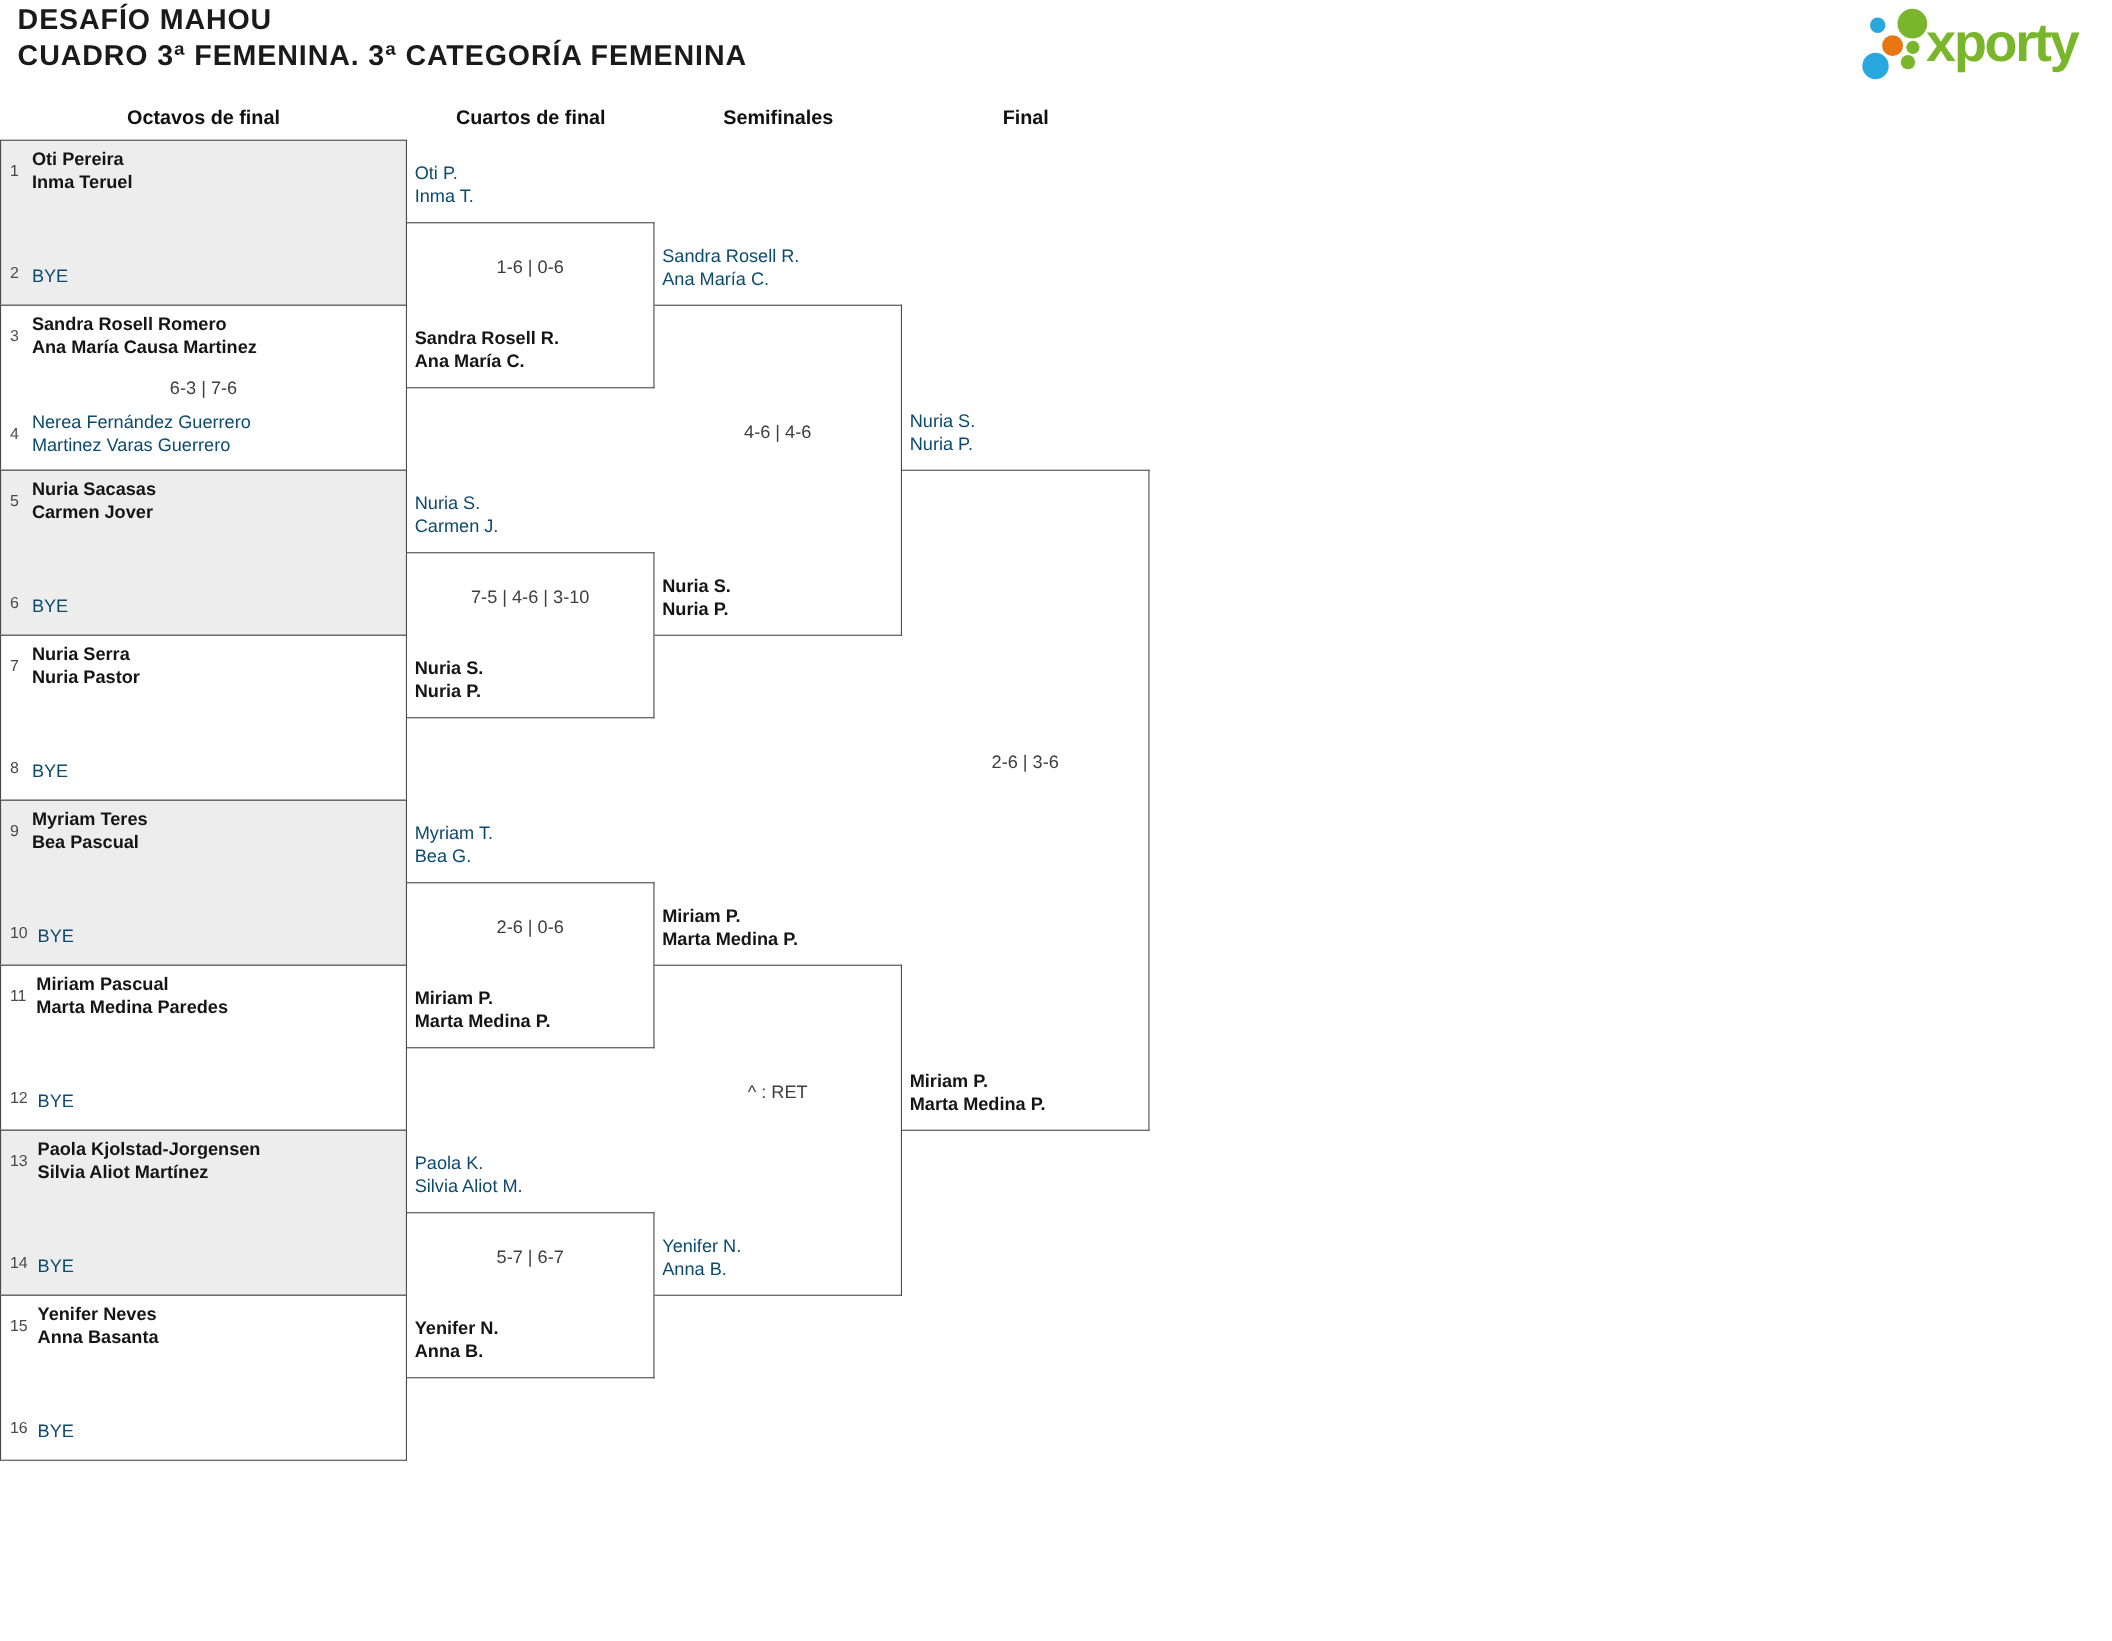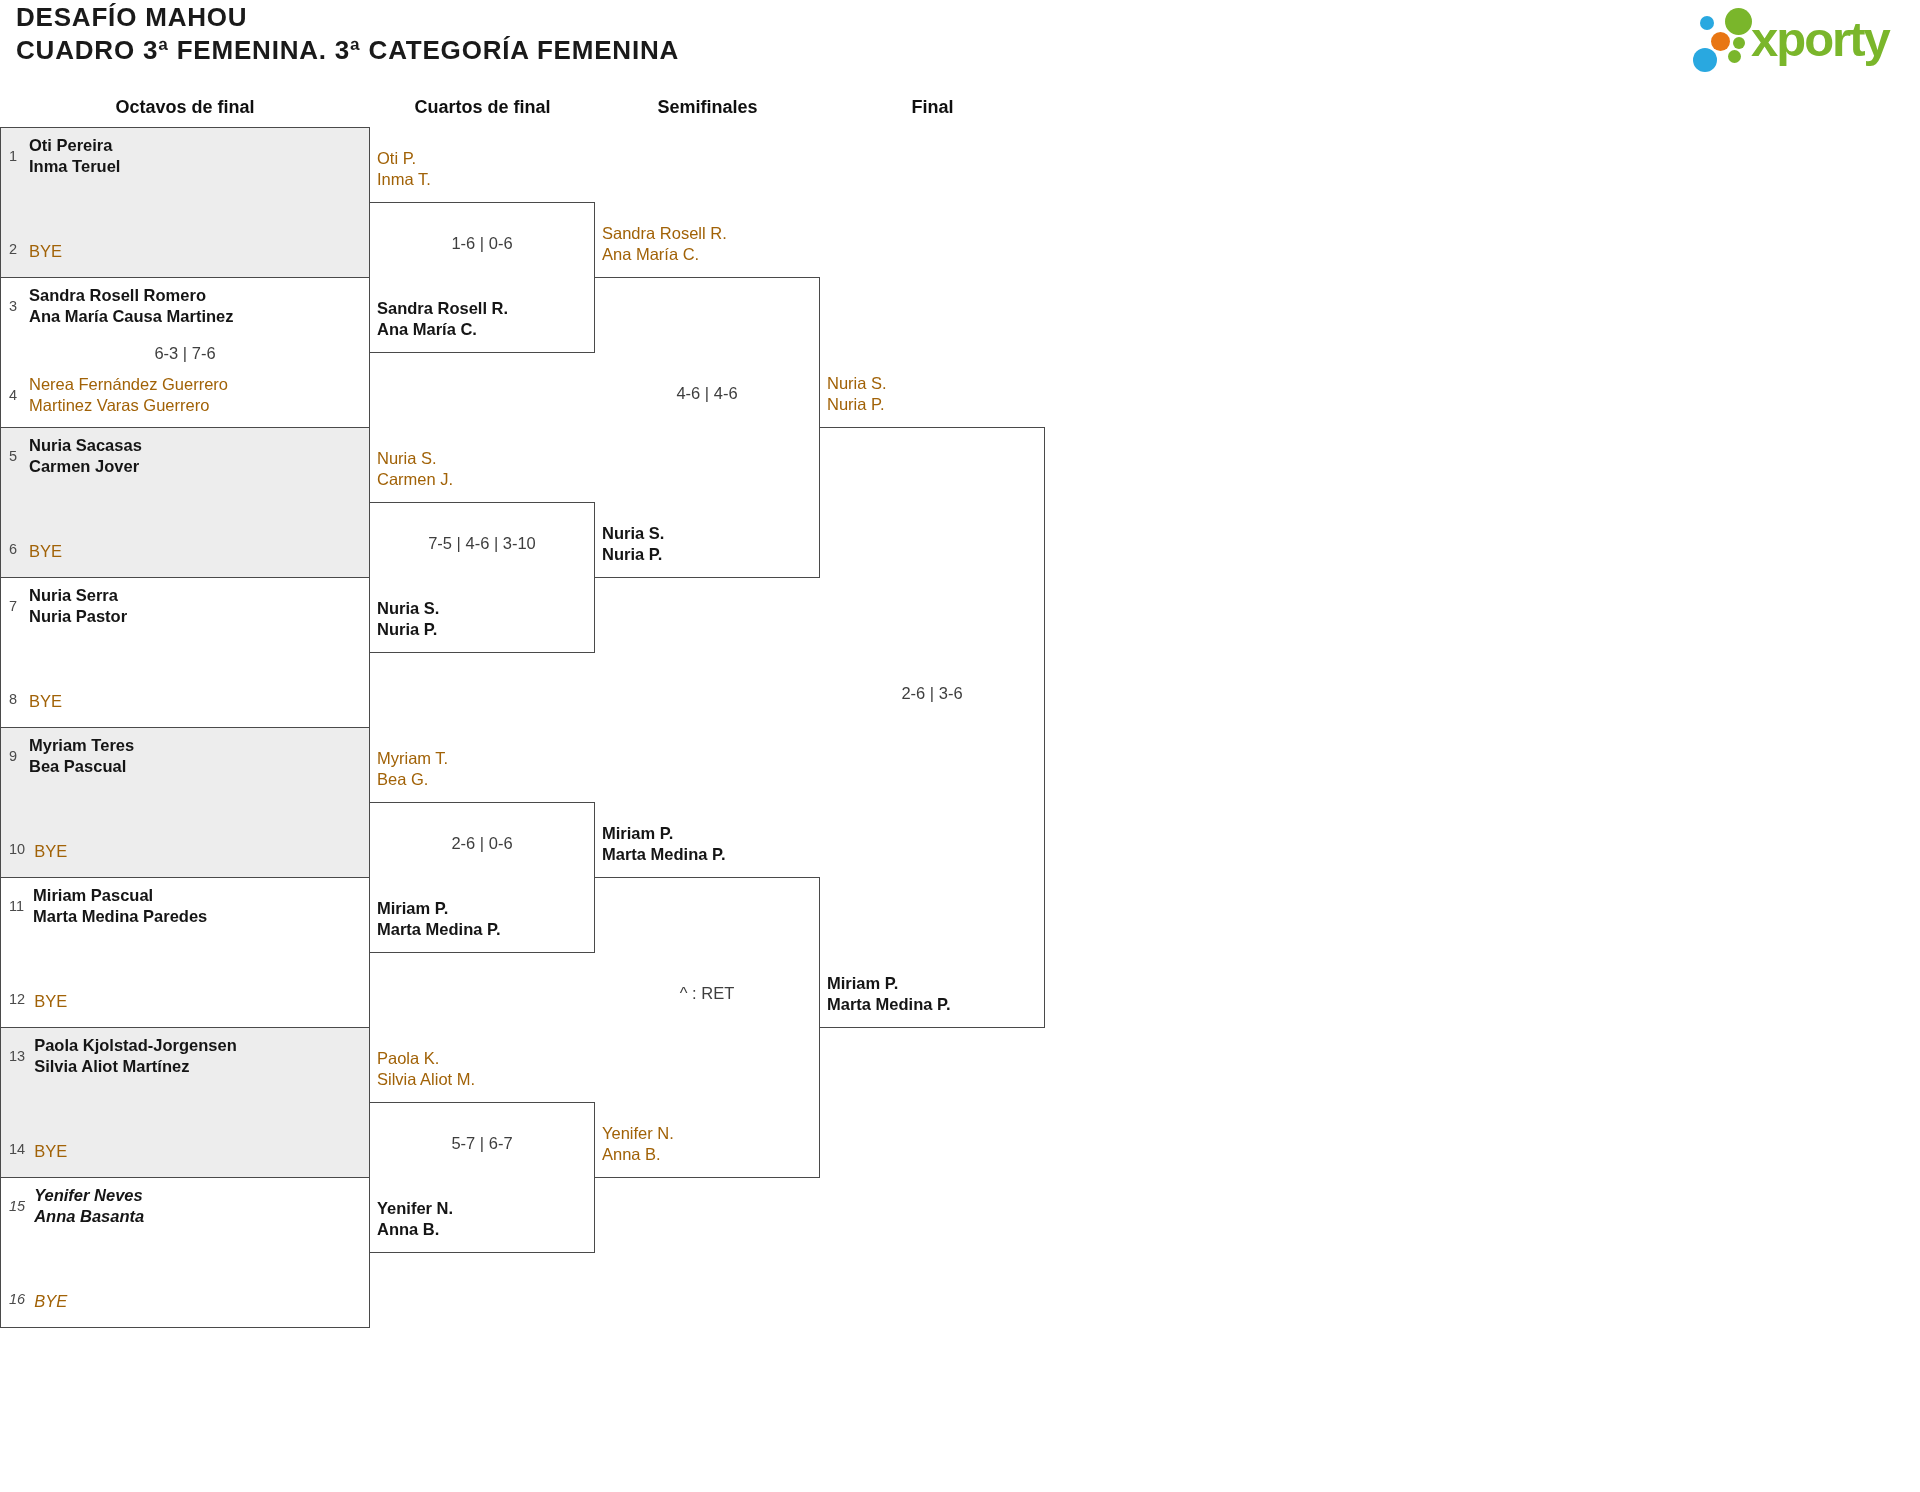--- a/index.html
+++ b/index.html
@@ -46,21 +46,21 @@
   .team-row { position: absolute; left: 8px; right: 6px; display: flex; column-gap: 9px; }
   .team-row .seed {
     font-size: 14.5px; color: #4a4a4a; min-width: 11px;
     display: flex; align-items: center;
   }
   .row-top { top: 7px; }
   .row-bottom { bottom: 11px; }
   .row-bye { bottom: 15px; }
   .row-bye .seed { align-items: baseline; }
 
-  .team-lines { font-size: 16.5px; line-height: 21px; color: #a16207; }
+  .team-lines { font-size: 16.5px; line-height: 21px; color: #0c4a6e; }
   .team-lines.winner { font-weight: 700; color: #151515; }
   .team-lines div { white-space: nowrap; }
 
   .pair-score, .match-score {
     position: absolute; left: 0; width: 100%;
     text-align: center; font-size: 16.5px; line-height: 20px; color: #3e3e3e;
     white-space: nowrap;
   }
   .pair-score { top: calc(50% - 10px); }
 
@@ -201,21 +201,21 @@
             <div>Silvia Aliot Martínez</div>
           </div>
         </div>
         <div class="team-row row-bye">
           <div class="seed">14</div>
           <div class="team-lines">
             <div>BYE</div>
           </div>
         </div>
       </div>
-      <div class="pair" style="left: 0px; top: 1177px; width: 370px; height: 151px; font-style: italic;">
+      <div class="pair" style="left: 0px; top: 1177px; width: 370px; height: 151px;">
         <div class="team-row row-top">
           <div class="seed">15</div>
           <div class="team-lines winner">
             <div>Yenifer Neves</div>
             <div>Anna Basanta</div>
           </div>
         </div>
         <div class="team-row row-bye">
           <div class="seed">16</div>
           <div class="team-lines">

